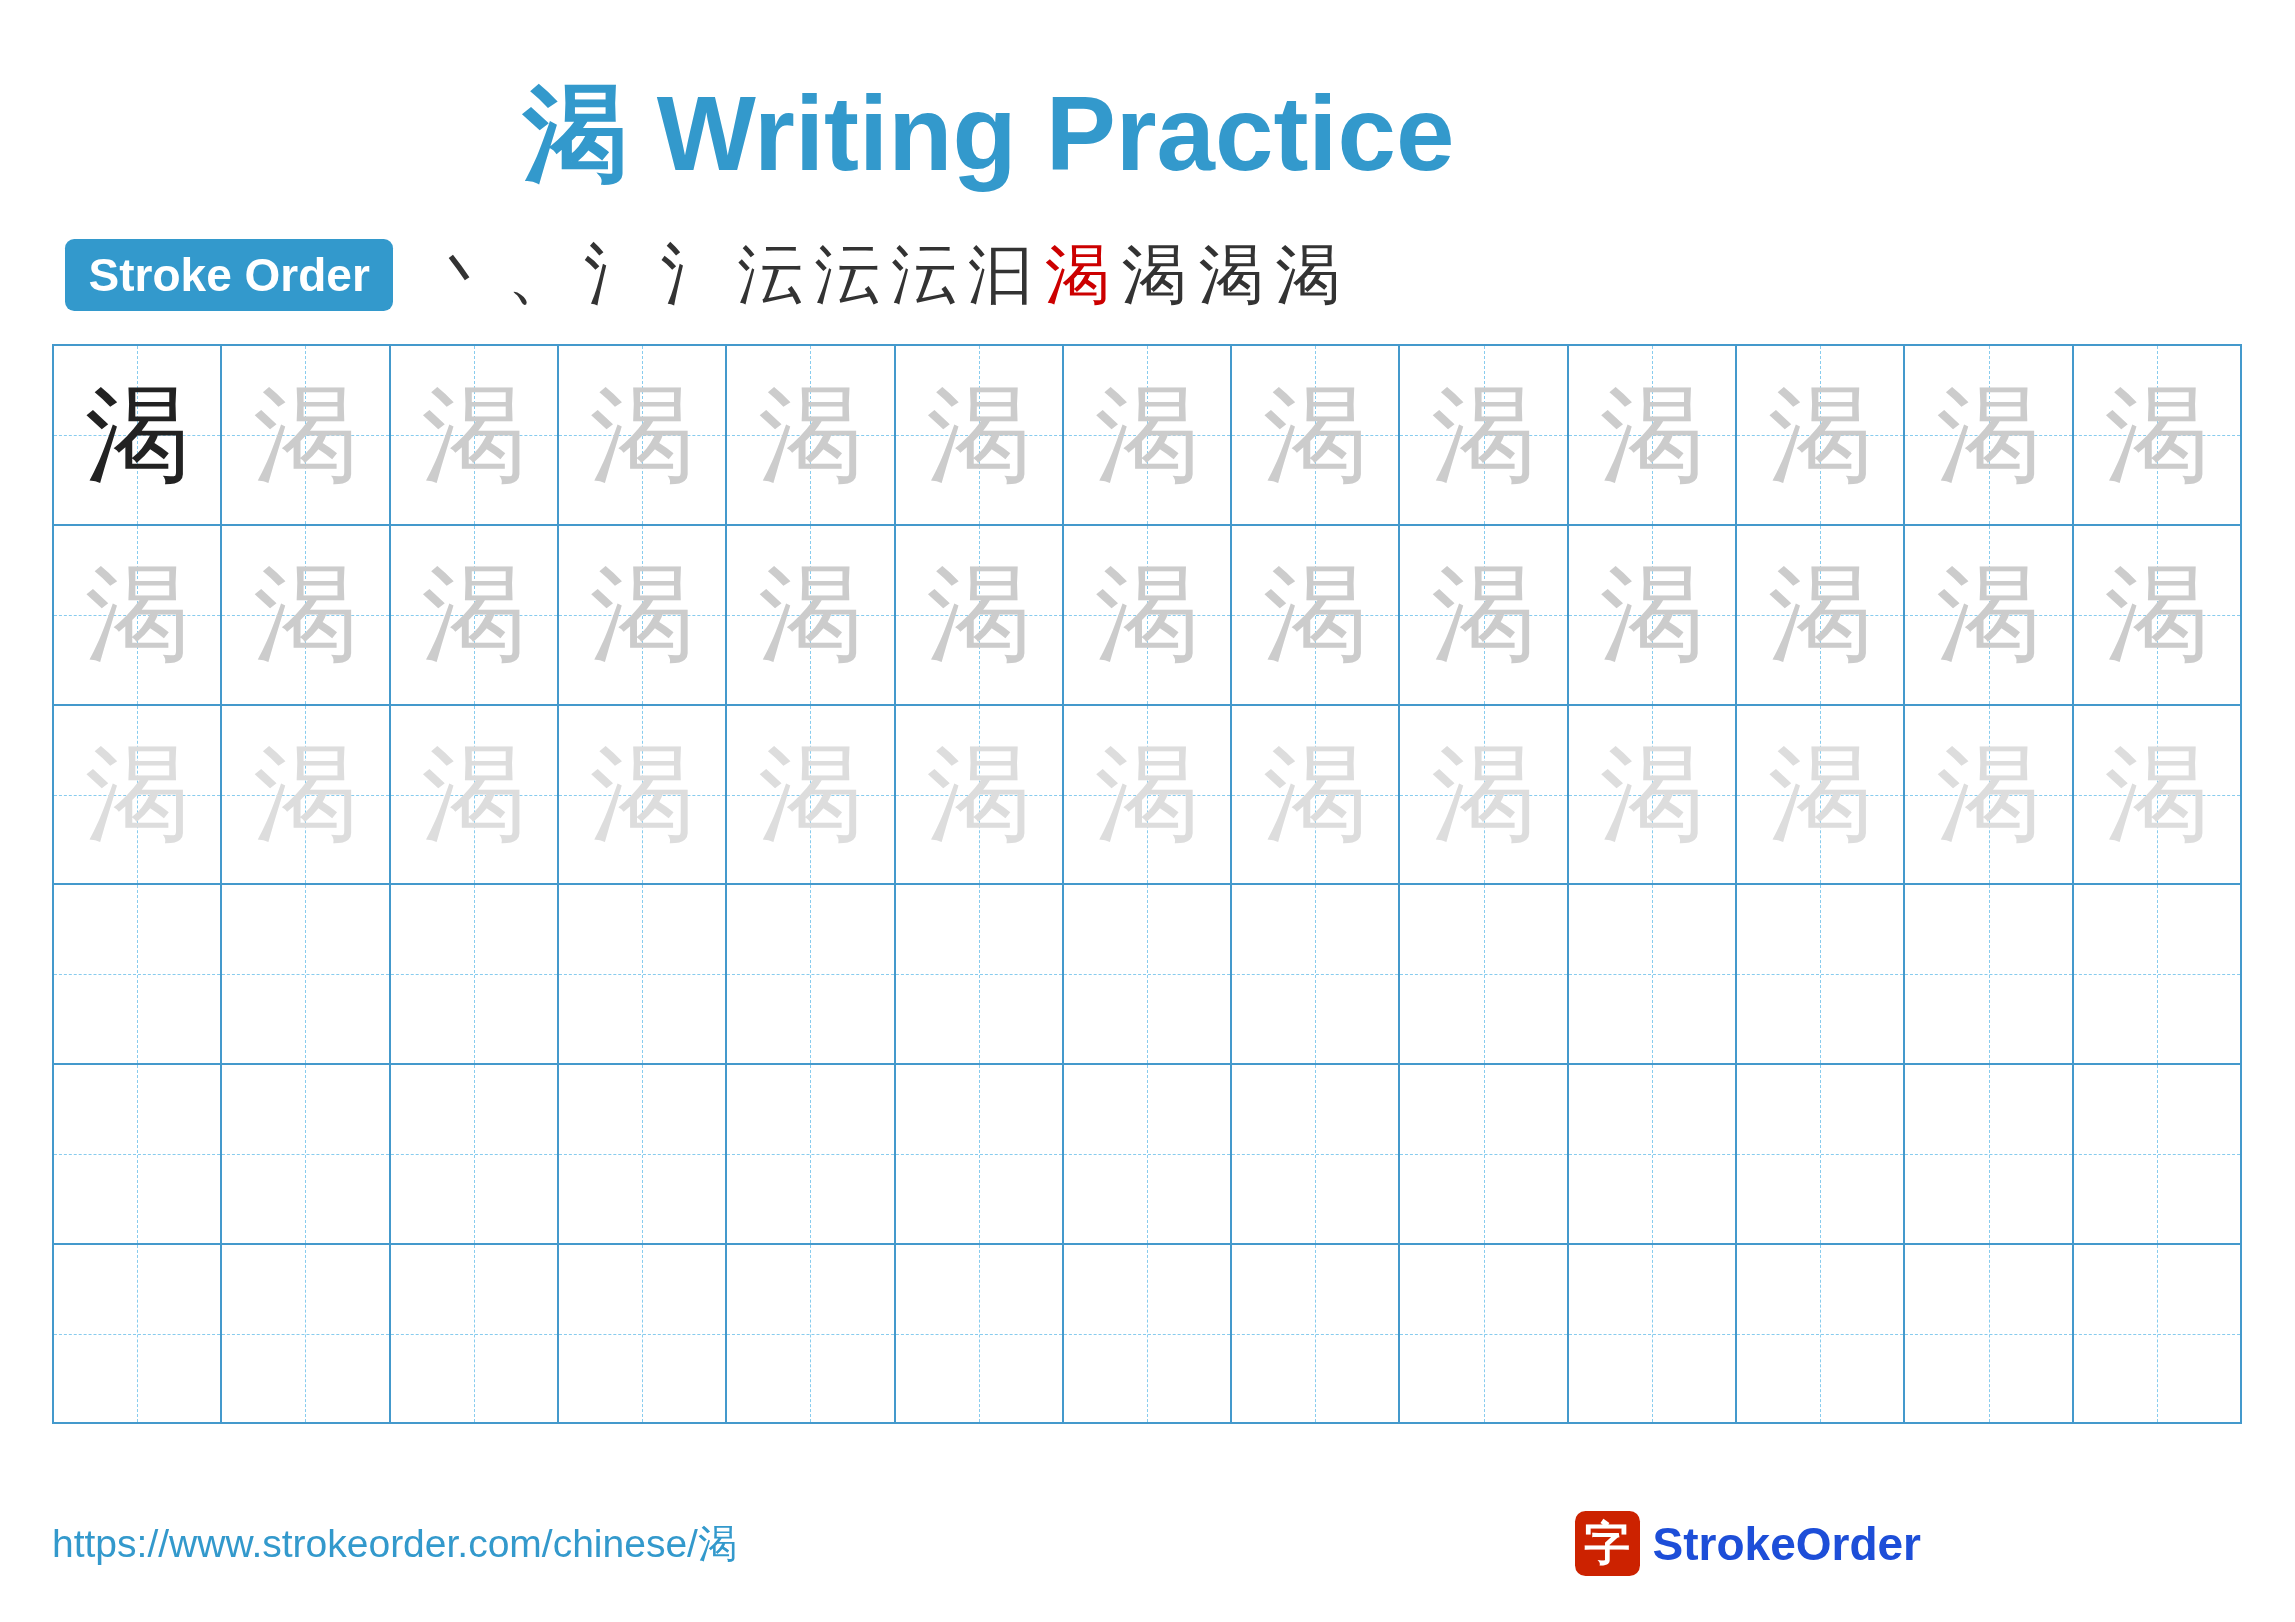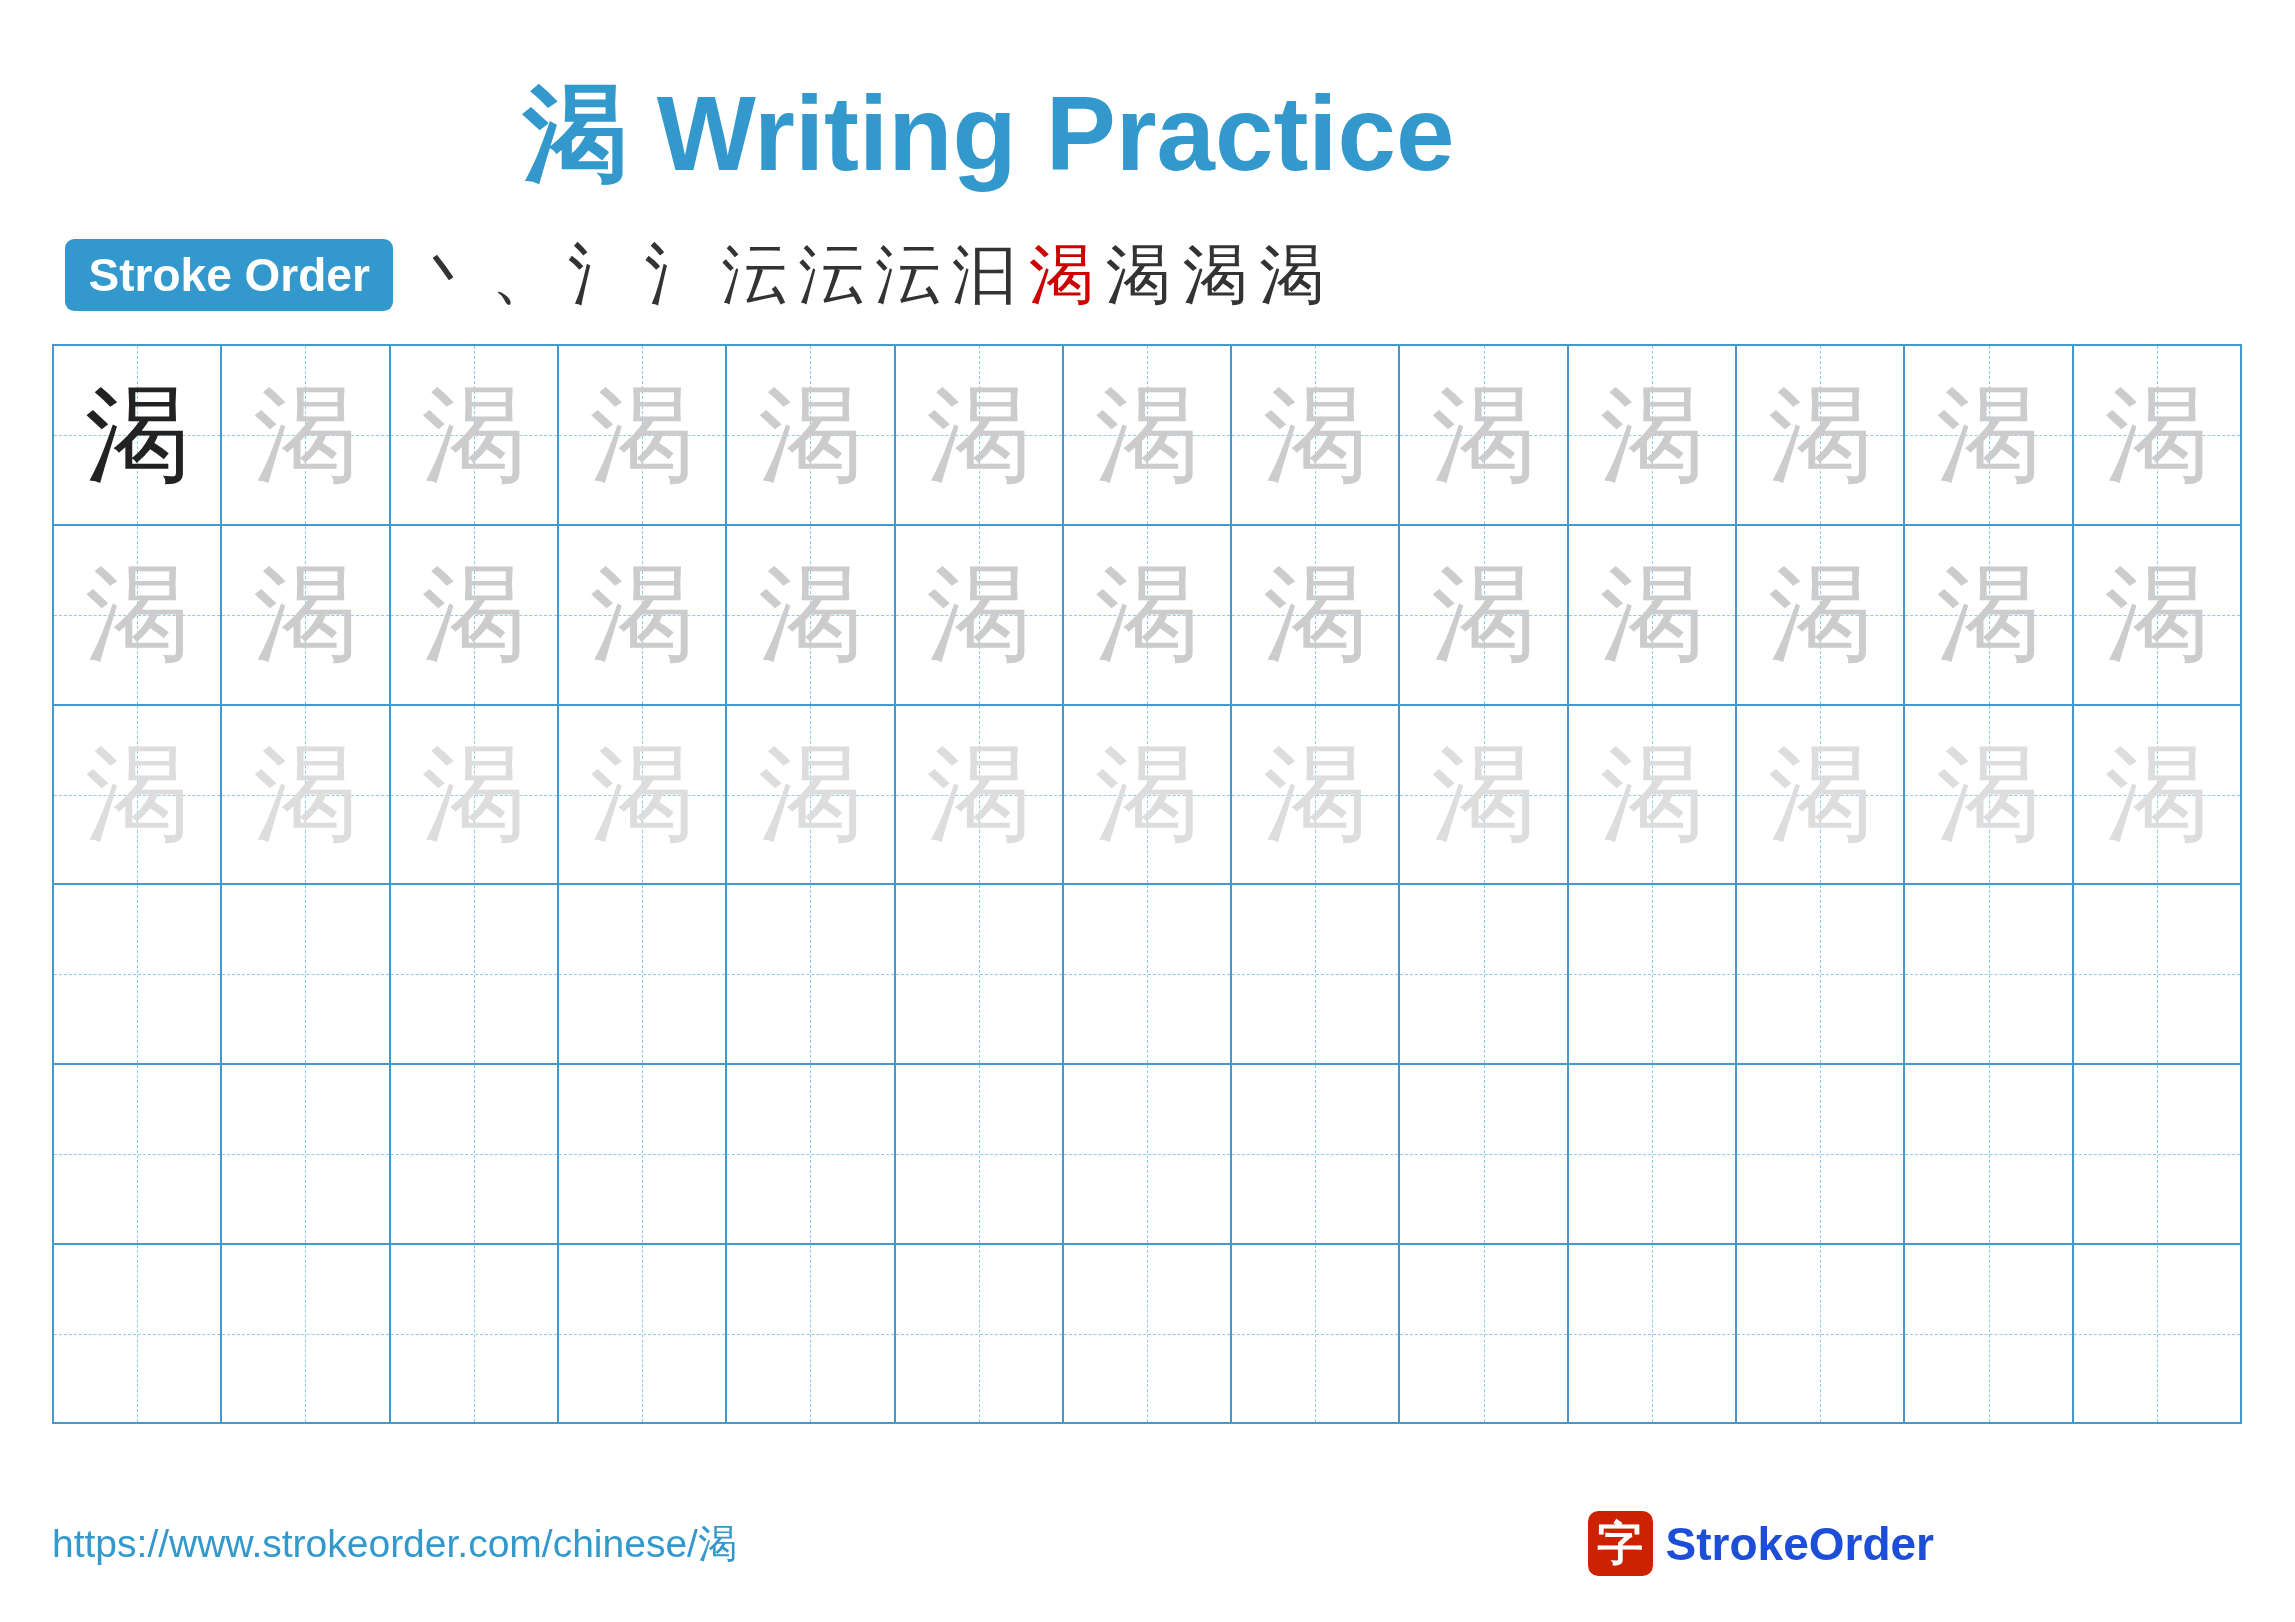--- a/index.html
+++ b/index.html
@@ -31,21 +31,21 @@
       color: #3399cc;
       font-family: Arial, sans-serif;
       font-weight: bold;
     }
 
     
     .stroke-order-row {
       display: flex;
       align-items: center;
       margin-bottom: 33px;
-      gap: 21px;
+      gap: 37px;
       padding-left: 13px;
     }
     .stroke-order-badge {
       background: #3399cc;
       color: white;
       font-size: 46px;
       font-family: Arial, sans-serif;
       font-weight: bold;
       padding: 9.2px 23.6px;
       border-radius: 9.2px;
@@ -120,21 +120,21 @@
     }
     .char-light2 {
       color: #dddddd;
     }
 
     
     .footer {
       position: absolute;
       bottom: 46px;
       left: 52px;
-      right: 43px;
+      right: 56px;
       display: flex;
       align-items: center;
       justify-content: space-between;
       margin-top: 47px;
     }
     .footer-url {
       font-size: 39px;
       color: #3399cc;
       font-family: Arial, sans-serif;
     }

